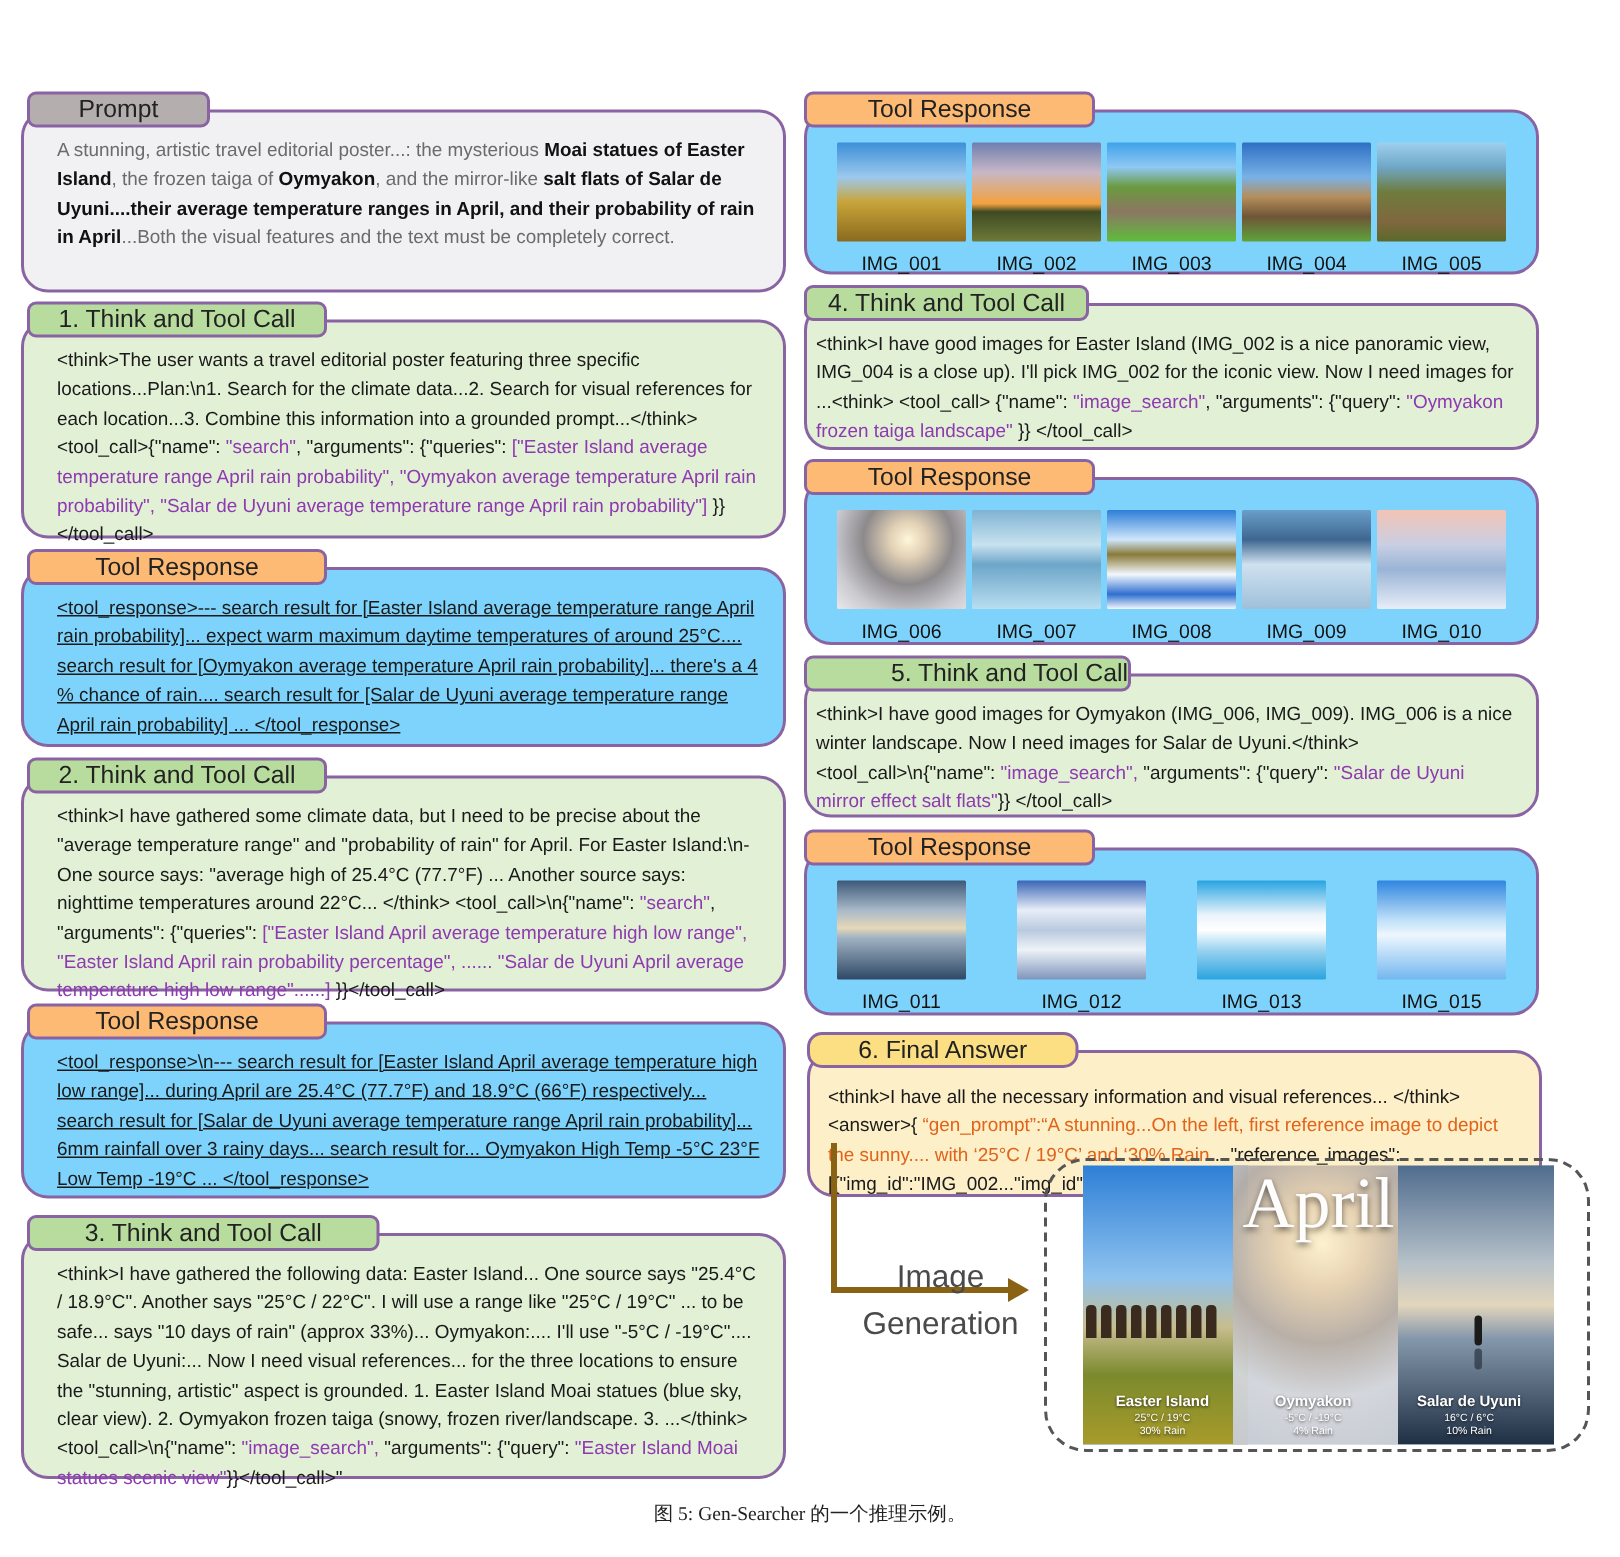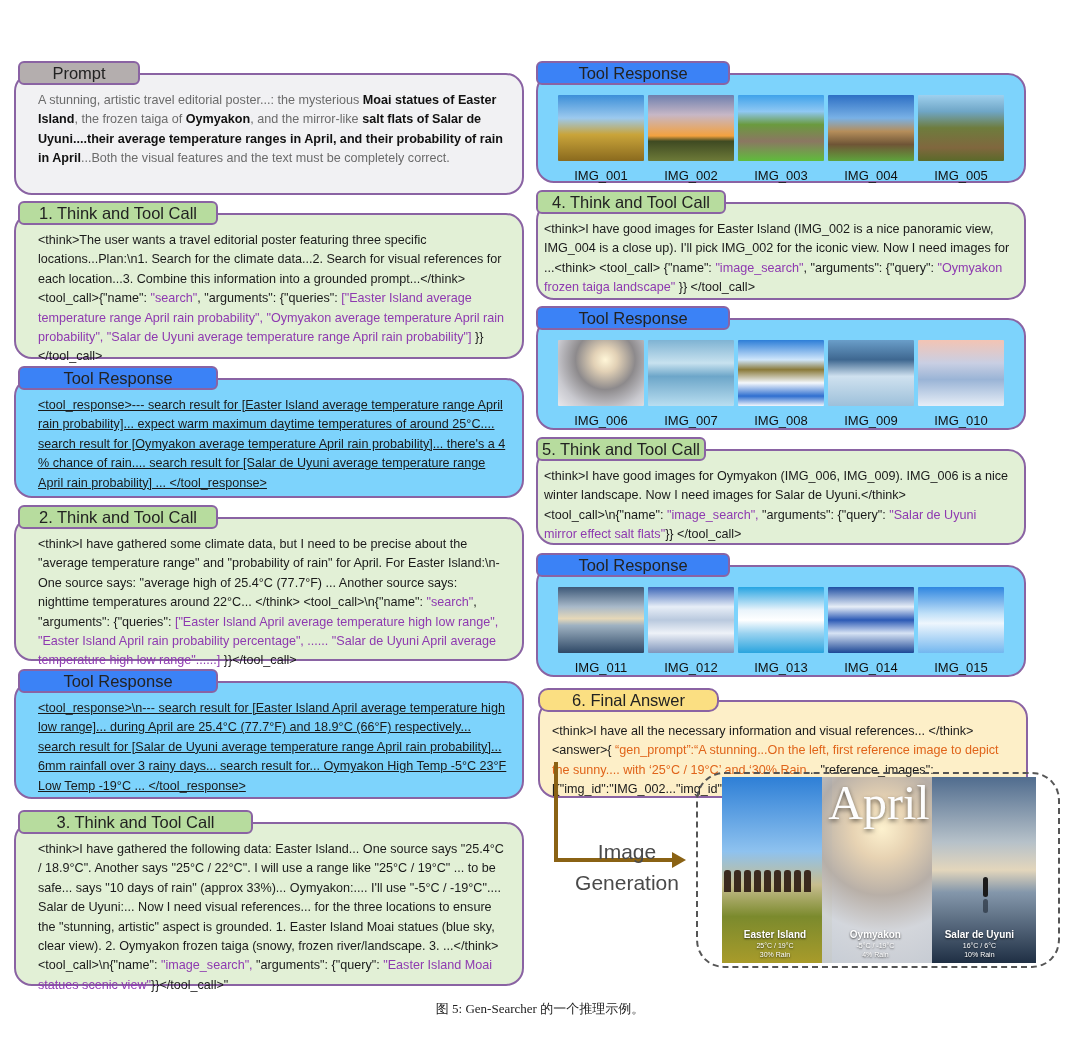--- a/index.html
+++ b/index.html
@@ -22,21 +22,21 @@
   .body .hl { color: #8e3ab0; }
   .body .bold { font-weight: 700; color: #111; }
   .body .muted { color: #6b6b6b; }
   .body .orange { color: #e0641a; }
 
   
   .gray .tab { background: #b4aeae; }
   .gray .body { background: #f1f1f3; }
   .green .tab { background: #b7dc9e; }
   .green .body { background: #e2f0d6; }
-  .blue .tab { background: #3b82f6; }
+  .blue .tab { background: #fdba74; }
   .blue .body { background: #7dd3fc; text-decoration: underline; }
   .yellow .tab { background: #fbdf82; }
   .yellow .body { background: #fdefc8; }
 
   .imgrow { position: absolute; left: 20px; right: 20px; top: 20px; display: flex; justify-content: space-between; }
   .imgcell { display: flex; flex-direction: column; align-items: center; }
   .thumb { width: 86px; height: 66px; border-radius: 1px; position: relative; overflow: hidden; }
   .imgcap { font-size: 13px; margin-top: 5px; color: #111; }
 
   
@@ -181,43 +181,39 @@
         </div>
         <div class="imgcell">
           <div class="thumb oy5"></div>
           <div class="imgcap">IMG_010</div>
         </div>
       </div>
   </div>
 </div>
 
 <div class="card green" style="left:536px; top:402px; width:490px; height:108px;">
-  <div class="tab" style="width:170px; left:0;">5. Think and Tool Call</div>
+  <div class="tab" style="width:218px; left:0;text-align:right;">5. Think and Tool Call</div>
   <div class="body" style="padding-left:6px; padding-top:16px;"><span>&lt;think&gt;I have good images for Oymyakon (IMG_006, IMG_009). IMG_006 is a nice winter landscape. Now I need images for Salar de Uyuni.&lt;/think&gt; &lt;tool_call&gt;\n{"name": </span><span class="hl">"image_search",</span><span> "arguments": {"query": </span><span class="hl">"Salar de Uyuni mirror effect salt flats"</span><span>}} &lt;/tool_call&gt;</span></div>
 </div>
 
 <div class="card blue" style="left:536px; top:518px; width:490px; height:124px;">
   <div class="tab" style="width:194px; left:0;">Tool Response</div>
   <div class="body">
     <div class="imgrow">
         <div class="imgcell">
           <div class="thumb sa1"></div>
           <div class="imgcap">IMG_011</div>
         </div>
         <div class="imgcell">
           <div class="thumb sa2"></div>
           <div class="imgcap">IMG_012</div>
         </div>
         <div class="imgcell">
           <div class="thumb sa3"></div>
           <div class="imgcap">IMG_013</div>
-        </div>
-        <div class="imgcell">
-          <div class="thumb sa4"></div>
-          <div class="imgcap">IMG_014</div>
         </div>
         <div class="imgcell">
           <div class="thumb sa5"></div>
           <div class="imgcap">IMG_015</div>
         </div>
       </div>
   </div>
 </div>
 
 <div class="card yellow" style="left:538px; top:653px; width:490px; height:110px;">

